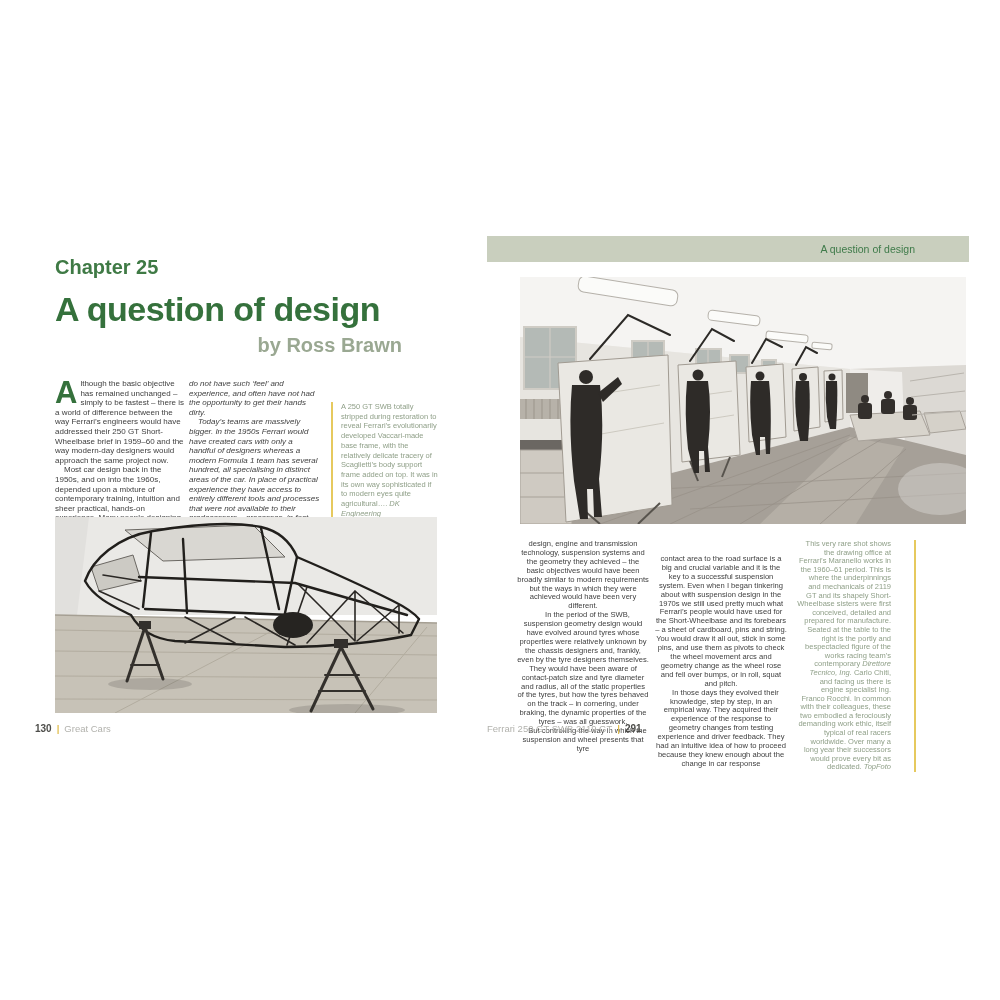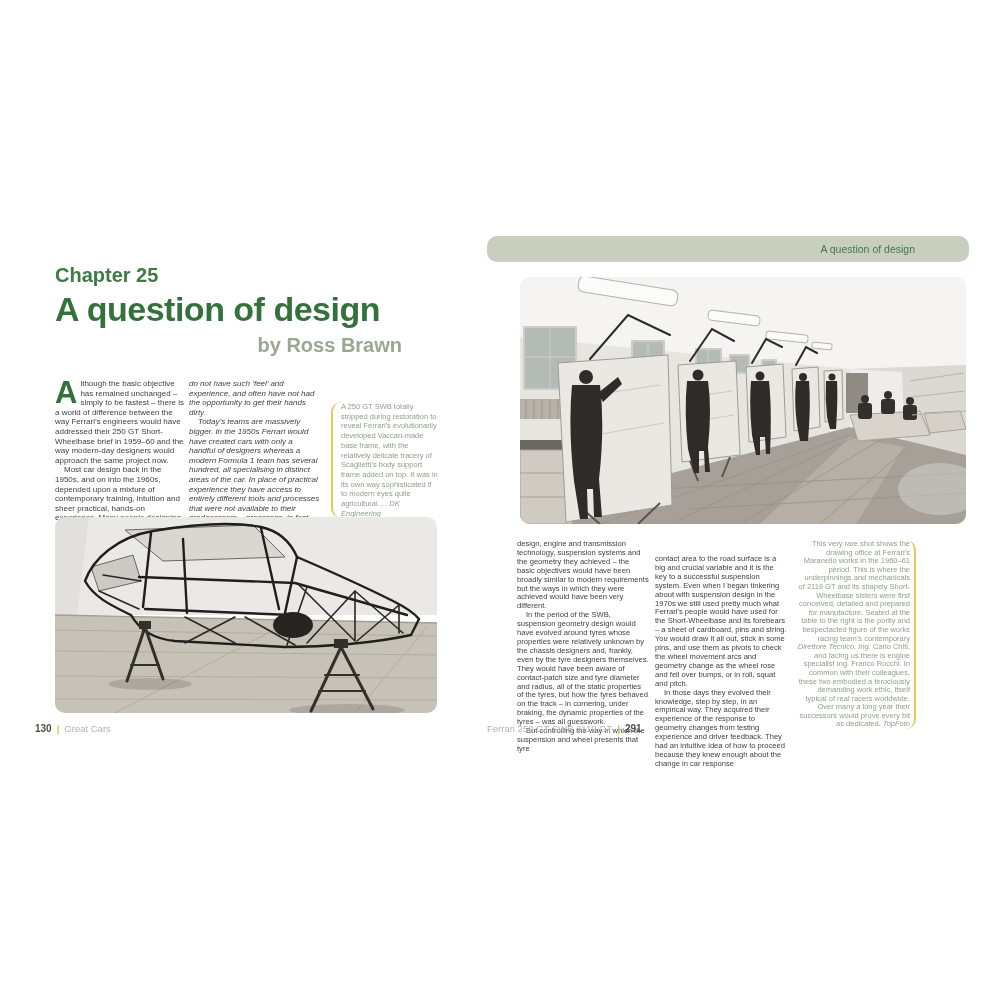--- a/index.html
+++ b/index.html
@@ -1,24 +1,24 @@
 <!DOCTYPE html>
 <html><head>
 <meta charset="utf-8">
 <style>
   * { margin:0; padding:0; box-sizing:border-box; }
   html,body { background:#ffffff; }
   .canvas {
     position:relative; width:1000px; height:1000px; background:#ffffff;
     font-family:"Liberation Sans", sans-serif; overflow:hidden; color:#3e3e3e;
   }
-  .abs { position:absolute;border-radius:10px; }
+  .abs { position:absolute; }
 
   
-  .chapter-label { left:55px; top:264px; font-size:20px; font-weight:bold; color:#3f7a45; }
+  .chapter-label { left:55px; top:256px; font-size:20px; font-weight:bold; color:#3f7a45; }
   .chapter-title { left:55px; top:290px; font-size:34px; font-weight:bold; color:#35713c; letter-spacing:-0.5px; }
   .byline       { left:55px; top:334px; width:347px; text-align:right; font-size:20px; font-weight:bold; color:#9aa892; }
 
   .body-col { font-size:8px; line-height:9.6px; color:#3e3e3e; text-align:left; }
   .col-l1 { left:55px;  top:379px; width:131px; }
   .col-l2 { left:189px; top:379px; width:131px;font-style:italic; }
   .body-col p { margin:0; }
   .body-col p.indent { text-indent:9px; }
 
   .dropcap {
@@ -43,26 +43,26 @@
   .footer-sep { color:#e0bd4e; font-weight:bold; margin:0 5px; }
 
   
   .header-band {
     left:487px; top:236px; width:482px; height:26px; background:#c9cfbe;
     font-size:10.5px; color:#3e7a49; text-align:right; line-height:26px; padding-right:54px;
   }
   .body-col-r { font-size:7.6px; line-height:8.9px; color:#3e3e3e; }
   .col-r1 { left:517px; top:540px; width:132px; }
   .col-r2 { left:655px; top:540px; width:132px;margin-top:15px; }
-  .body-col-r p { margin:0; }
+  .body-col-r p { margin:0;text-align:center; }
   .body-col-r p.indent { text-indent:9px; }
 
   .caption-right {
     left:797px; top:540px; width:119px; text-align:right;
-    border-right:2px solid #e6c95e; padding-right:4px;
+    border-right:2px solid #e6c95e; padding-right:23px;
     font-size:7.5px; line-height:8.6px; color:#90a089;
   }
 </style>
 </head>
 <body>
 
 <div class="canvas">
 
   <section>
 

